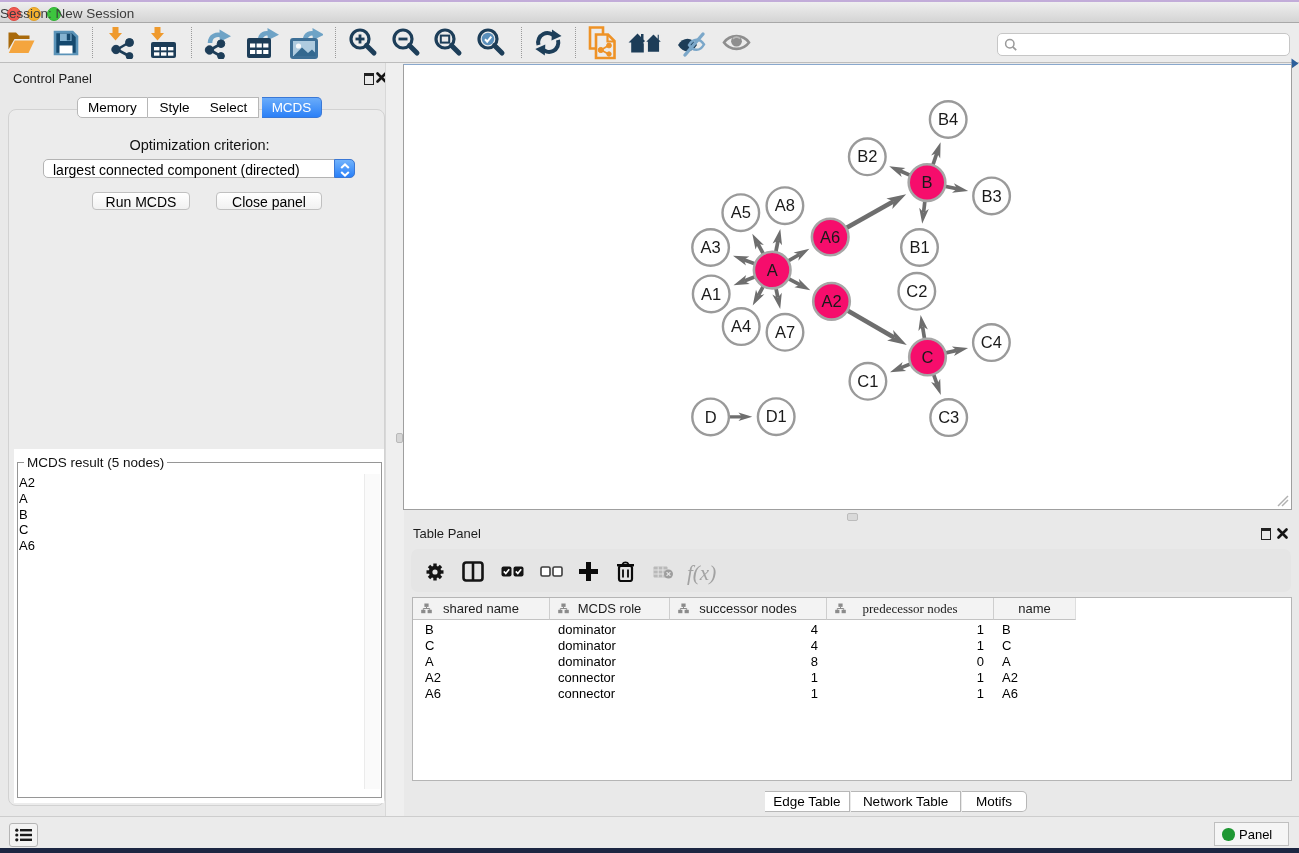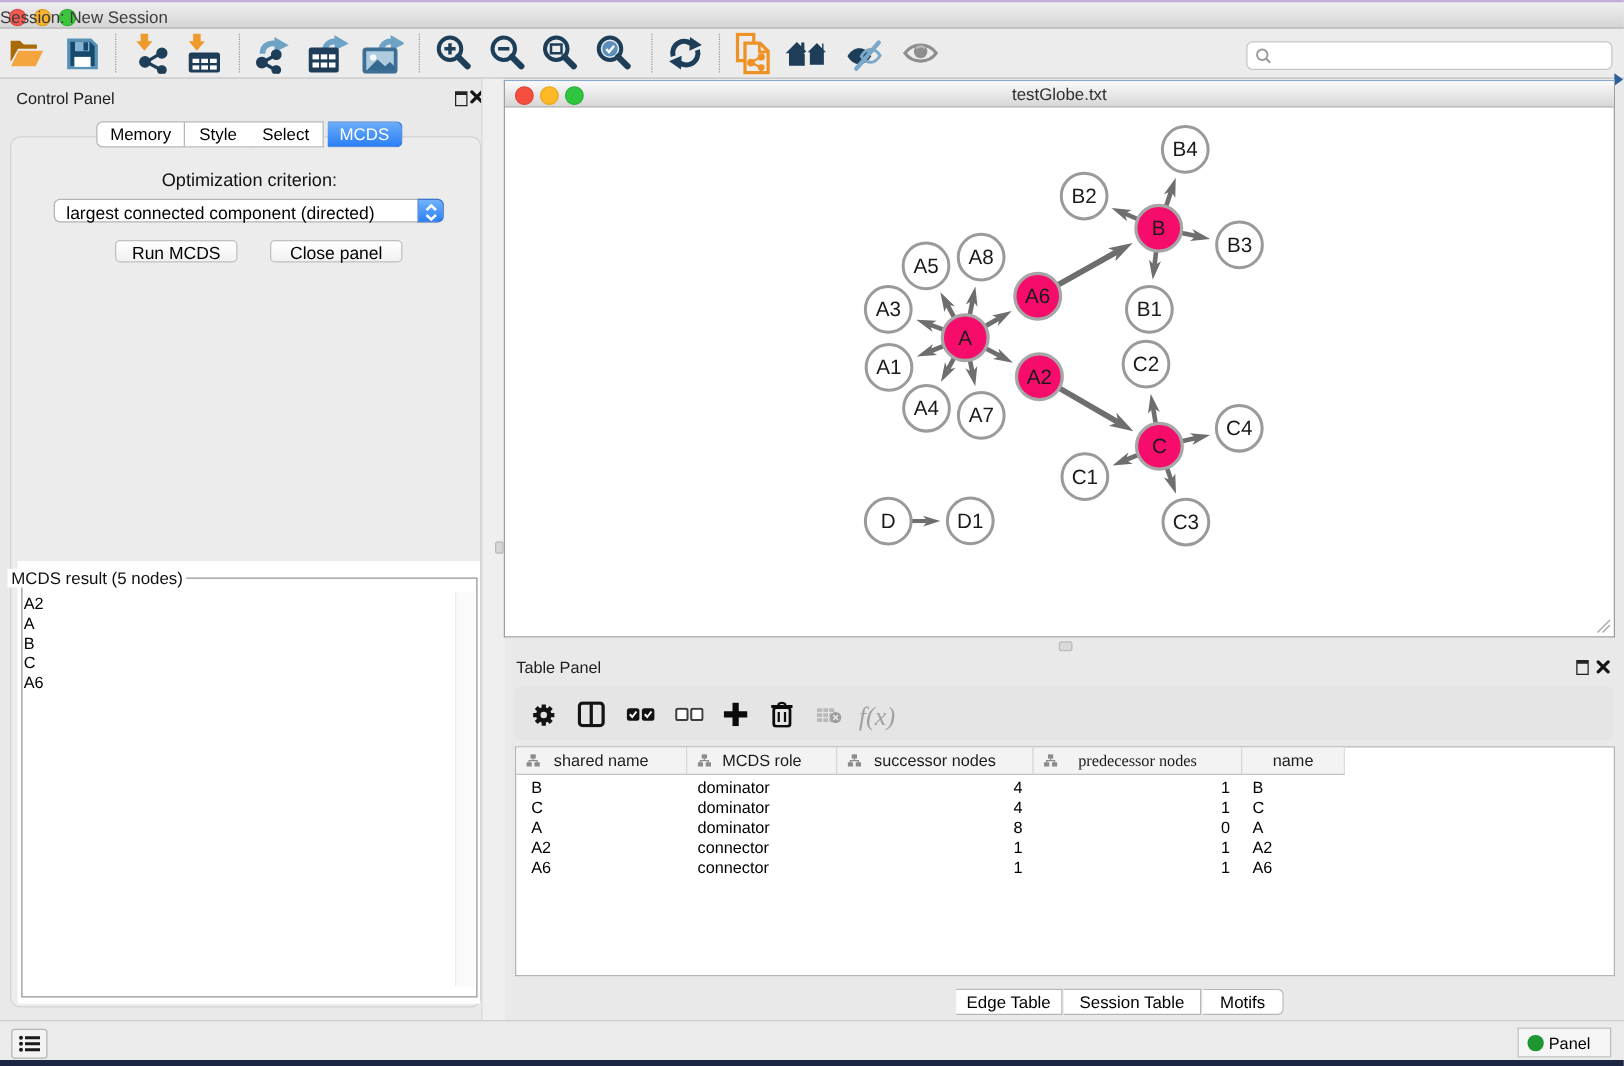--- a/index.html
+++ b/index.html
@@ -29,21 +29,21 @@
 #optlabel{left:8px;top:74px;width:383px;text-align:center;font-size:14.5px;color:#111;}
 #combo{left:43px;top:96px;width:310px;height:17px;background:#fff;border:1px solid #b3b3b3;border-radius:5px;}
 #combotext{left:9px;top:2px;font-size:14px;color:#000;position:absolute;white-space:nowrap;}
 #combobtn{position:absolute;right:-1px;top:-1px;width:21px;height:19px;border-radius:0 5px 5px 0;background:linear-gradient(#71b3fc,#2a80f8);border:1px solid #3a78d6;box-sizing:border-box;}
 .btn{position:absolute;top:129px;height:16px;background:linear-gradient(#ffffff,#f1f1f1);border:1px solid #c0c0c0;border-radius:4px;font-size:14px;color:#000;text-align:center;}
 .btn span{position:relative;top:1px;}
 #btnrun{left:92px;width:96px;}
 #btnclose{left:216px;width:104px;}
 #whitepanel{left:14px;top:386px;width:370px;height:354px;background:#fff;}
 #groupbox{left:17px;top:399px;width:363px;height:334px;border:1px solid #969696;}
-#grouplabel{left:6px;top:392px;background:#fff;padding:0 3px;font-size:13.5px;color:#111;}
+#grouplabel{left:24px;top:392px;background:#fff;padding:0 3px;font-size:13.5px;color:#111;}
 #mcdslist{left:19px;top:412px;font-size:13px;color:#000;line-height:15.8px;}
 #listscroll{left:364px;top:411px;width:15px;height:315px;background:#fafafa;border-left:1px solid #ebebeb;}
 #vgutter{left:385px;top:63px;width:18px;height:753px;background:#efefef;border-left:1px solid #d8d8d8;}
 #vgrip{left:396px;top:433px;width:5px;height:8px;background:#d6d6d6;border:1px solid #b9b9b9;border-radius:2px;}
 #iframe{left:403px;top:64px;width:889px;height:446px;background:#fff;border:1px solid #9f9f9f;border-top:1px solid #89a8cd;box-sizing:border-box;}
 #ifbar{position:absolute;left:0;top:0;width:100%;height:20px;background:linear-gradient(#fafafa,#d7d7d7);border-bottom:1px solid #ababab;}
 .itl{position:absolute;border-radius:50%;width:12.5px;height:12.5px;top:4px;}
 #itl1{left:8px;background:#f4503f;border:0.5px solid #e04337;}
 #itl2{left:28px;background:#fcb827;border:0.5px solid #eba616;}
 #itl3{left:48px;background:#2fc53e;border:0.5px solid #28b13a;}
@@ -238,26 +238,20 @@
   <div id="btnclose" class="btn"><span>Close panel</span></div>
   <div id="whitepanel" class="abs"></div>
   <div id="groupbox" class="abs"></div>
   <div id="grouplabel" class="abs">MCDS result (5 nodes)</div>
   <div id="mcdslist" class="abs">A2<br>A<br>B<br>C<br>A6</div>
   <div id="listscroll" class="abs"></div>
 </div>
 <div id="vgutter" class="abs"></div>
 <div id="vgrip" class="abs"></div>
 <div id="iframe" class="abs">
-  <div id="ifbar">
-    <div id="itl1" class="itl"></div>
-      <div id="itl2" class="itl"></div>
-      <div id="itl3" class="itl"></div>
-    <div id="iftitle">testGlobe.txt</div>
-  </div>
   <svg style="position:absolute;right:2px;bottom:2px" width="12" height="12" viewBox="0 0 12 12">
     <line x1="1" y1="11" x2="11" y2="1" stroke="#b0b0b0" stroke-width="1.4"></line>
     <line x1="5" y1="11" x2="11" y2="5" stroke="#b0b0b0" stroke-width="1.4"></line>
   </svg>
 </div>
 <div id="hgrip" class="abs"></div>
 <svg id="graph" width="888" height="424" viewBox="0 0 888 424" style="position:absolute;left:404px;top:85px;">
 <g stroke="#6e6e6e" fill="none">
 <line x1="368.2" y1="185.1" x2="340.2" y2="196.0" stroke-width="3.7"></line>
 <path d="M329.5 200.2 L342.2 190.1 L340.2 196.0 L345.7 199.0 Z" fill="#6e6e6e" stroke="none"></path>
@@ -457,21 +451,21 @@
     <div class="trow num" style="left:414px;width:157px;top:88px;">1</div>
     <div class="trow" style="left:589px;top:24px;">B</div>
     <div class="trow" style="left:589px;top:40px;">C</div>
     <div class="trow" style="left:589px;top:56px;">A</div>
     <div class="trow" style="left:589px;top:72px;">A2</div>
     <div class="trow" style="left:589px;top:88px;">A6</div>
   </div>
   <div id="btabs">
     <div class="btab" style="left:268px;width:91.4px;background:linear-gradient(#60a7f8,#2b80f7);border-color:#3a78d6;color:#fff;border-radius:5px 0 0 5px;margin-top:36px;"><span>Node Table</span></div>
     <div class="btab" style="left:361.7px;width:84.5px;border-left:none;"><span>Edge Table</span></div>
-    <div class="btab" style="left:448.2px;width:108.7px;border-left:none;"><span>Session Table</span></div>
+    <div class="btab" style="left:448.2px;width:108.7px;border-left:none;"><span>Network Table</span></div>
     <div class="btab" style="left:558.9px;width:64.4px;border-left:none;border-radius:0 5px 5px 0;"><span>Motifs</span></div>
   </div>
 </div>
 <div id="statusbar" class="abs"></div>
 <div id="listbtn" class="abs">
     <svg style="position:absolute;left:5px;top:4px" width="17" height="14" viewBox="0 0 17 14">
   <g fill="#1a1a1a">
         <circle cx="1.8" cy="2.2" r="1.6"></circle>
         <circle cx="1.8" cy="7" r="1.6"></circle>
         <circle cx="1.8" cy="11.8" r="1.6"></circle>

